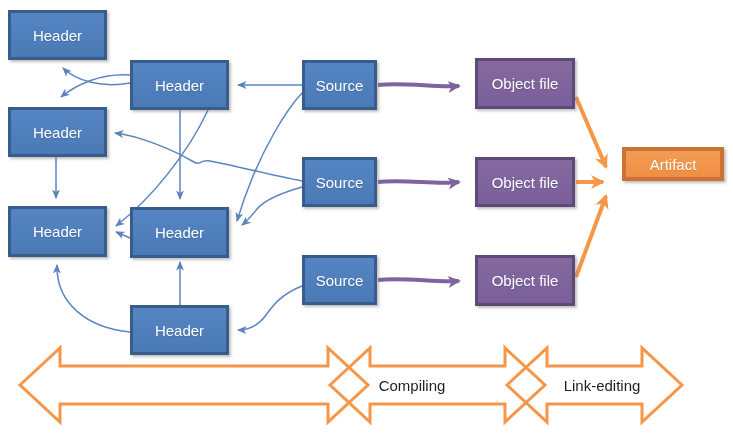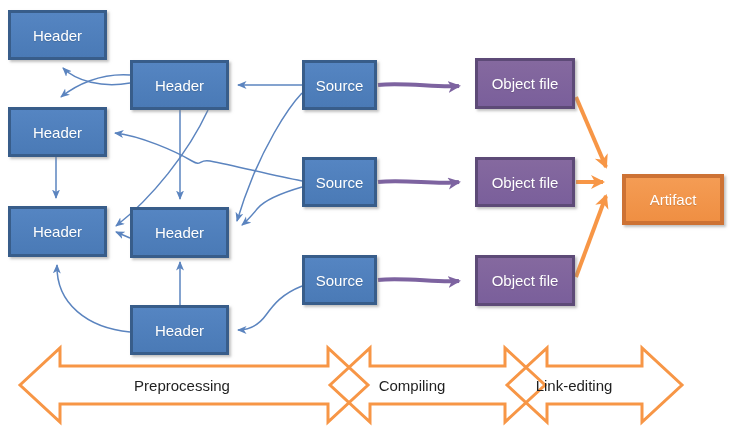--- a/index.html
+++ b/index.html
@@ -92,19 +92,18 @@
   <div class="node header-node" style="left:130px;top:305px;width:99px;height:50px">Header</div>
 
   <div class="node source-node" style="left:302px;top:60px;width:75px;height:50px">Source</div>
   <div class="node source-node" style="left:302px;top:157px;width:75px;height:50px">Source</div>
   <div class="node source-node" style="left:302px;top:255px;width:75px;height:50px">Source</div>
 
   <div class="node object-node" style="left:475px;top:58px;width:100px;height:51px">Object file</div>
   <div class="node object-node" style="left:475px;top:157px;width:100px;height:50px">Object file</div>
   <div class="node object-node" style="left:475px;top:255px;width:100px;height:51px">Object file</div>
 
-  <div class="node artifact-node" style="left:622px;top:174px;width:102px;height:51px">Artifact</div>
+  <div class="node artifact-node" style="left:622px;top:147px;width:102px;height:34px">Artifact</div>
 
-  <div class="stage-label" style="left:182px">Preprocessing</div>
   <div class="stage-label" style="left:412px">Compiling</div>
-  <div class="stage-label" style="left:574px">Link-editing</div>
+  <div class="stage-label" style="left:602px">Link-editing</div>
 
 </div>
 
 </body></html>

